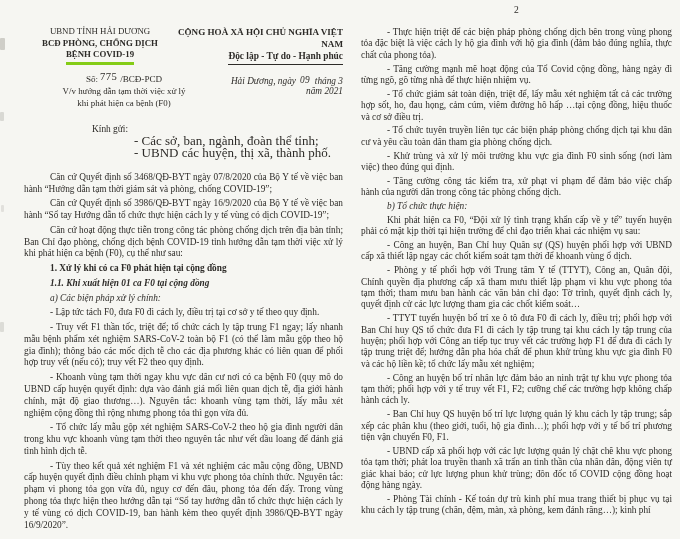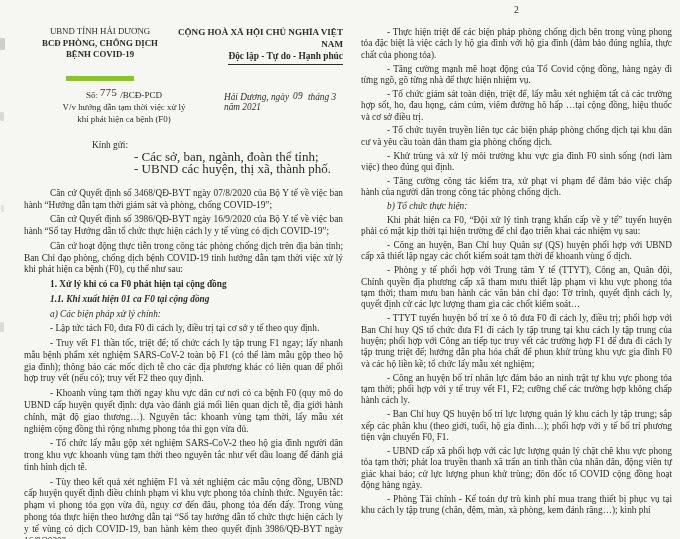--- a/index.html
+++ b/index.html
@@ -10,29 +10,29 @@
     color:#2d2b28;
   }
   .page{position:absolute}
   #page1{left:24px;top:26px;width:319px}
   #page2{left:361px;top:4px;width:311px}
 
   
   .header-flex{display:flex;align-items:flex-start}
   .org{width:152px;text-align:center;font-size:8.8px;line-height:11.6px}
   .org .l2,.org .l3{font-weight:bold}
-  .org-underline{display:inline-block;border-bottom:5px solid #84cc16;padding-bottom:15px}
+  .org-underline{display:inline-block;border-bottom:3px solid #84cc16;padding-bottom:1px}
   .nation{flex:1;text-align:right;font-size:9.1px;line-height:12.2px;font-weight:bold}
   .nation .slogan{display:inline-block;border-bottom:1px solid #2d2b28;padding-bottom:1px;font-size:9.4px}
 
   .ref-row{display:flex;margin-top:8px}
   .ref-left{width:200px;text-align:center;font-size:8.9px;line-height:11.4px}
   .doc-no{font-size:9.1px;margin-bottom:1px}
   .hand{font-size:10.6px;position:relative;top:-2px;margin:0 3px 0 2px;letter-spacing:.4px}
-  .ref-right{flex:1;text-align:left;font-style:italic;font-size:9.3px;padding-top:3px}
+  .ref-right{flex:1;text-align:right;font-style:italic;font-size:9.3px;padding-top:3px}
   .day-hand{position:relative;top:-1px;margin:0 5px 0 4px;letter-spacing:.3px}
 
   .salutation{margin:15px 0 0 68px;font-size:9.4px}
   .recipients{margin:1px 0 0 110px;font-size:13px;line-height:12.4px}
 
   .body-block{margin-top:12px}
   .para{font-size:9.3px;line-height:11.9px;text-align:justify;text-indent:26px;margin:0 0 2.6px}
   #page2 .para{line-height:11.4px;margin-bottom:2.4px}
   .para.bold{font-weight:bold;margin-top:3px}
   .para.bolditalic{font-weight:bold;font-style:italic;margin-top:3px}

